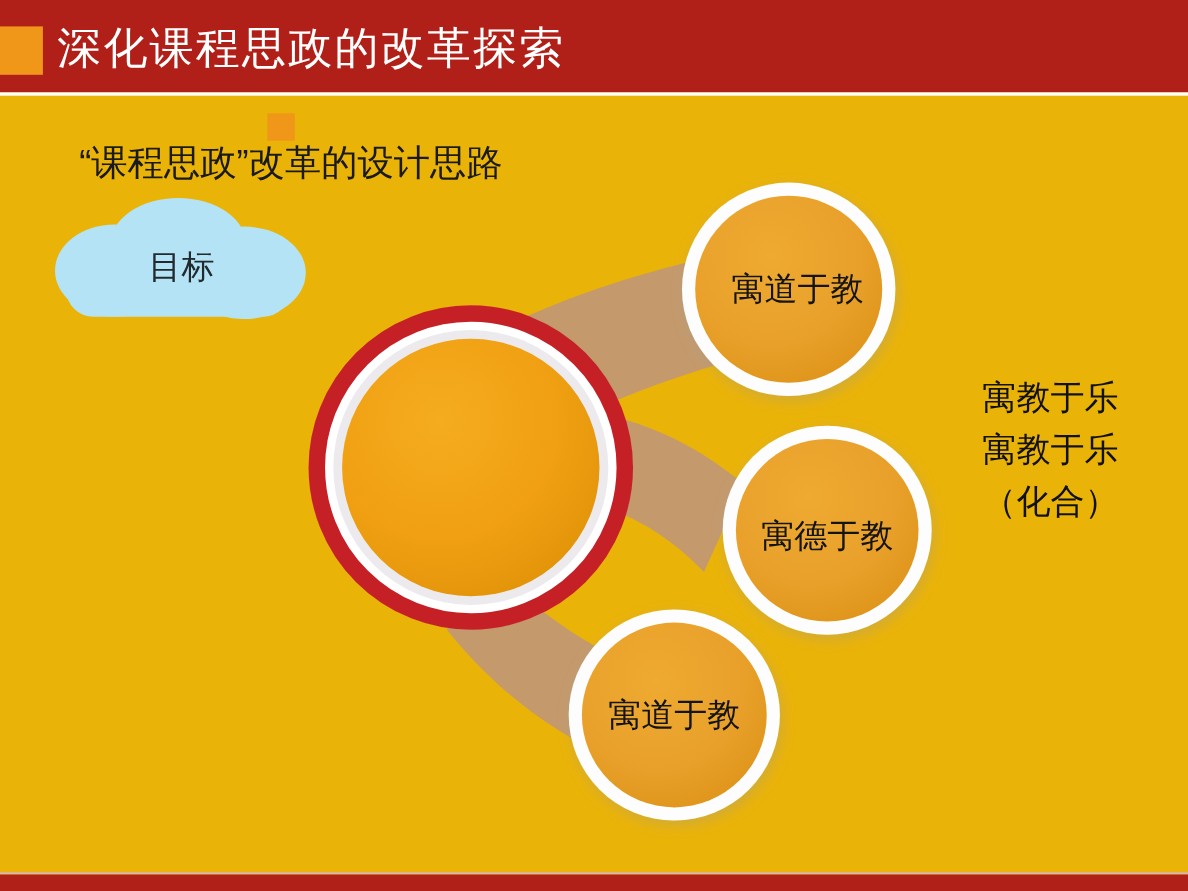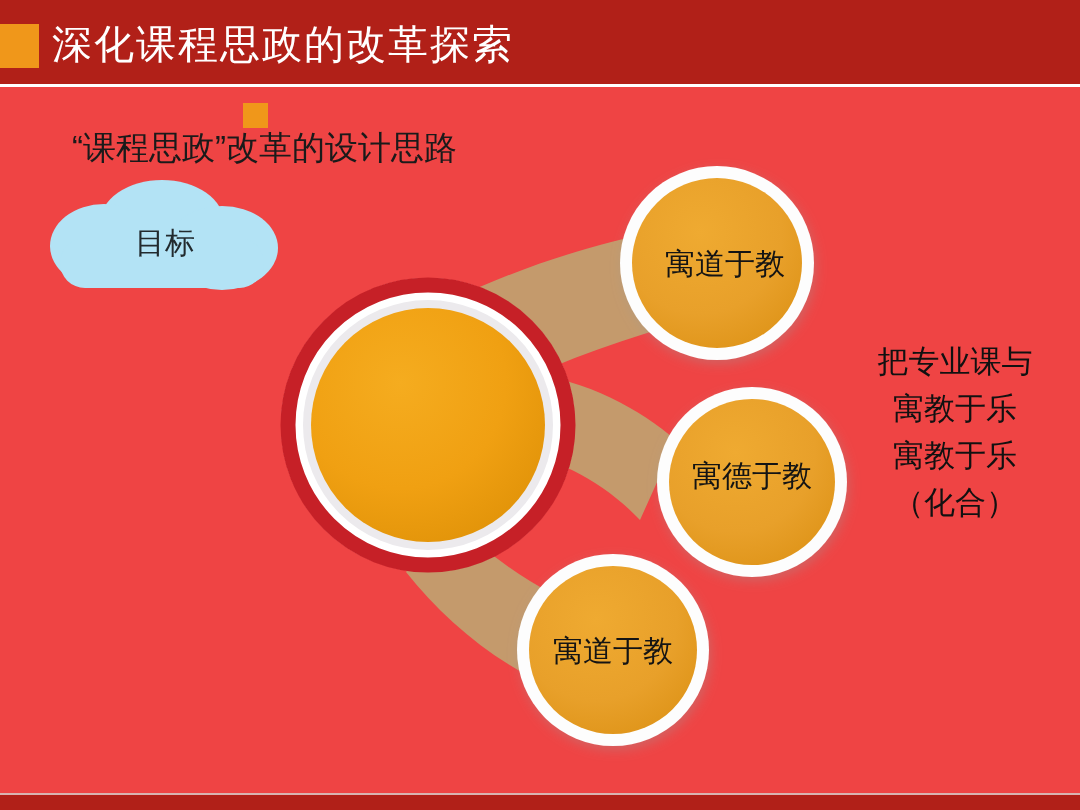--- a/index.html
+++ b/index.html
@@ -7,21 +7,21 @@
     padding: 0;
     background: #ffffff;
   }
   body {
     font-family: "Liberation Sans", "DejaVu Sans", sans-serif;
   }
   #slide {
     position: relative;
     width: 1080px;
     height: 810px;
-    background: #ef4444;
+    background: #eab308;
     overflow: hidden;
   }
 
   
   .header-bar {
     position: absolute;
     left: 0; top: 0;
     width: 1080px;
     height: 84px;
     background: #b12018;
@@ -218,25 +218,24 @@
 
     <g>
       <circle cx="428" cy="425" r="147" fill="#ffffff"></circle>
       <circle cx="428" cy="425" r="140" fill="none" stroke="#c62027" stroke-width="15"></circle>
       <circle cx="428" cy="425" r="125" fill="#eceaed"></circle>
       <circle cx="428" cy="425" r="117" fill="url(#gradCenter)"></circle>
     </g>
   </svg>
 
   <div class="node-label" style="left:717px; top:264px;margin-left:8px;">寓道于教</div>
-  <div class="node-label" style="left:752px; top:476px;">寓德于教</div>
+  <div class="node-label" style="left:752px; top:488px;">寓德于教</div>
   <div class="node-label" style="left:613px; top:651px;">寓道于教</div>
 
   <div class="side-note">
-    <div>把专业课与</div>
     <div>寓教于乐</div>
     <div>寓教于乐</div>
     <div>（化合）</div>
   </div>
 
   <div class="footer-hair"></div>
   <div class="footer-bar"></div>
 
 </div>
 

